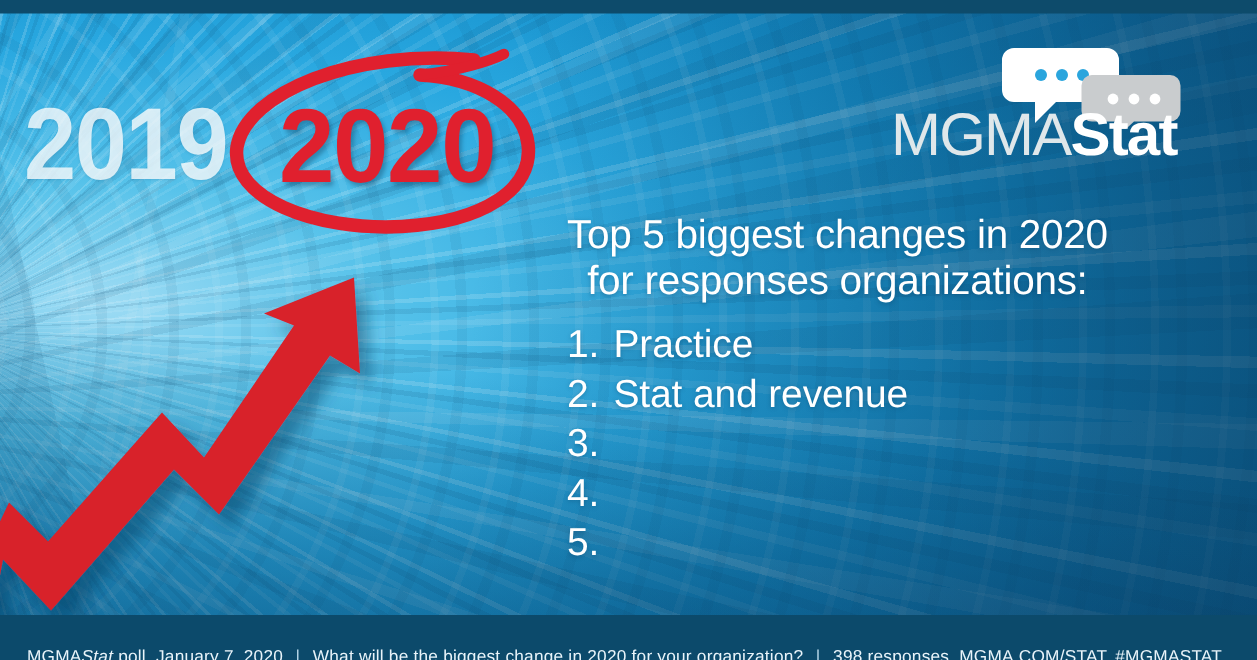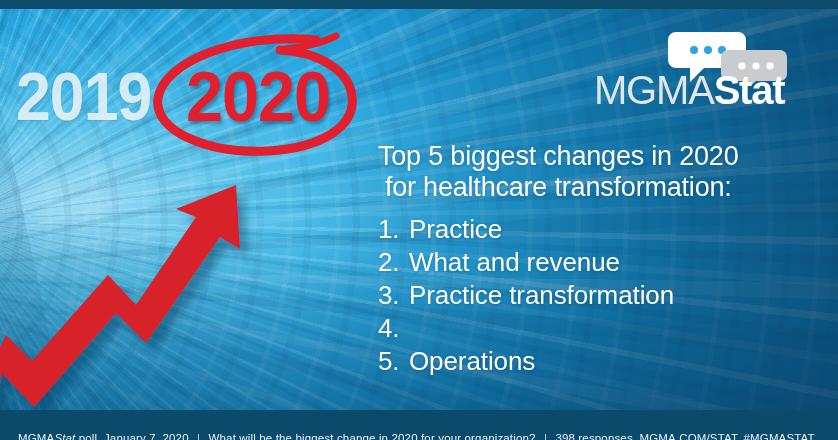--- a/index.html
+++ b/index.html
@@ -213,42 +213,40 @@
         <circle cx="74" cy="36" r="3.6" fill="#ffffff"></circle>
         <circle cx="88" cy="36" r="3.6" fill="#ffffff"></circle>
         <circle cx="102" cy="36" r="3.6" fill="#ffffff"></circle>
       </g>
     </svg>
     <div class="logo-word"><span class="logo-mgma">MGMA</span><span class="logo-stat">Stat</span></div>
   </div>
 
   <div class="headline">
     <div>Top 5 biggest changes in 2020</div>
-    <div>for healthcare transformation:</div>
+    <div>for responses organizations:</div>
   </div>
 
   <ol class="list">
     <li>
         <span class="li-num">1.</span>
         <span>Practice</span>
       </li>
     <li>
         <span class="li-num">2.</span>
-        <span>What and revenue</span>
+        <span>Stat and revenue</span>
       </li>
     <li>
         <span class="li-num">3.</span>
-        <span>Practice transformation</span>
       </li>
     <li>
         <span class="li-num">4.</span>
       </li>
     <li>
         <span class="li-num">5.</span>
-        <span>Operations</span>
       </li>
   </ol>
 
   <div class="footer-bar">
     <div class="footer-text"><span>MGMA</span><span class="it">Stat</span><span> poll. January 7, 2020 </span><span class="sep">|</span><span> What will be the biggest change in 2020 for your organization? </span><span class="sep">|</span><span> 398 responses. MGMA.COM/STAT, #MGMASTAT</span></div>
   </div>
 
 </div>
 
 </body></html>

